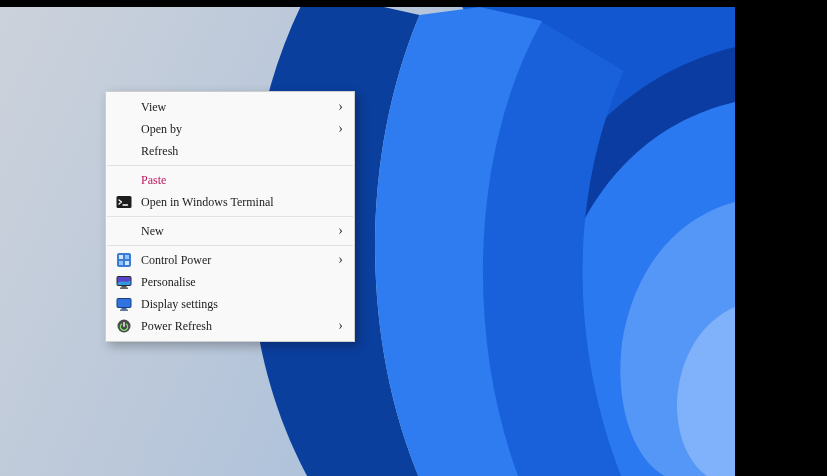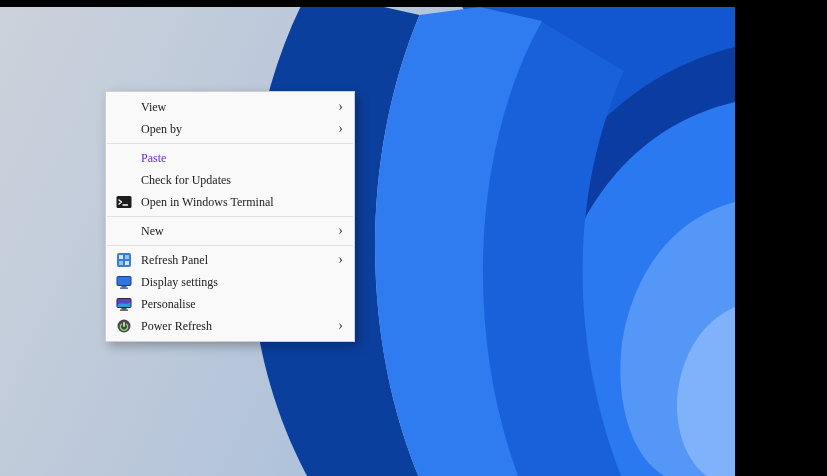--- a/index.html
+++ b/index.html
@@ -34,21 +34,21 @@
   }
   .menu-item {
     position: relative;
     height: 22px;
     line-height: 22px;
     padding-left: 35px;
     padding-right: 24px;
     white-space: nowrap;
     cursor: default;
   }
-  .menu-item.disabled .mi-label { color: #6d28d9; }
+  .menu-item.disabled .mi-label { color: #be185d; }
   .mi-icon {
     position: absolute;
     left: 10px;
     top: 3px;
     width: 16px;
     height: 16px;
   }
   .mi-arrow {
     position: absolute;
     right: 11px;
@@ -93,28 +93,28 @@
   <div class="context-menu">
 
     <div class="menu-item">
       <span class="mi-label">View</span>
       <span class="mi-arrow">›</span>
     </div>
     <div class="menu-item">
       <span class="mi-label">Open by</span>
       <span class="mi-arrow">›</span>
     </div>
+    <div class="menu-item">
+      <span class="mi-label">Refresh</span>
+    </div>
 
     <div class="separator"></div>
 
     <div class="menu-item disabled">
       <span class="mi-label">Paste</span>
-    </div>
-    <div class="menu-item">
-      <span class="mi-label">Check for Updates</span>
     </div>
     <div class="menu-item">
       <span class="mi-icon">
         <svg viewBox="0 0 16 16" width="16" height="16">
           <rect x="0.5" y="2" width="15" height="12" rx="1.5" fill="#1d1d1f"></rect>
           <path d="M3 6 L5.5 8 L3 10" stroke="#fff" stroke-width="1.3" fill="none" stroke-linecap="round" stroke-linejoin="round"></path>
           <line x1="7" y1="11" x2="11.5" y2="11" stroke="#fff" stroke-width="1.3" stroke-linecap="round"></line>
         </svg>
       </span>
       <span class="mi-label">Open in Windows Terminal</span>
@@ -132,43 +132,43 @@
     <div class="menu-item">
       <span class="mi-icon">
         <svg viewBox="0 0 16 16" width="16" height="16">
           <rect x="1" y="1" width="14" height="14" rx="2" fill="#3a7bd5"></rect>
           <rect x="3" y="3" width="4" height="4" fill="#cfe6ff"></rect>
           <rect x="9" y="3" width="4" height="4" fill="#8fc3ff"></rect>
           <rect x="3" y="9" width="4" height="4" fill="#8fc3ff"></rect>
           <rect x="9" y="9" width="4" height="4" fill="#cfe6ff"></rect>
         </svg>
       </span>
-      <span class="mi-label">Refresh Panel</span>
+      <span class="mi-label">Control Power</span>
       <span class="mi-arrow">›</span>
-    </div>
-    <div class="menu-item">
-      <span class="mi-icon">
-        <svg viewBox="0 0 16 16" width="16" height="16">
-          <rect x="1" y="2.5" width="14" height="9" rx="1" fill="#2f74e0" stroke="#1b3f7a" stroke-width="1"></rect>
-          <rect x="5.5" y="12.2" width="5" height="1.3" fill="#1b3f7a"></rect>
-          <rect x="4" y="13.6" width="8" height="1.1" fill="#1b3f7a"></rect>
-        </svg>
-      </span>
-      <span class="mi-label">Display settings</span>
     </div>
     <div class="menu-item">
       <span class="mi-icon">
         <svg viewBox="0 0 16 16" width="16" height="16">
           <rect x="1" y="2.5" width="14" height="9" rx="1" fill="#5a43c8" stroke="#2a2a2a" stroke-width="1"></rect>
           <path d="M1.6 9 C5 5.5, 9 9.5, 14.4 6.5 L14.4 10.9 L1.6 10.9 Z" fill="#2f9ae0"></path>
           <rect x="5.5" y="12.2" width="5" height="1.3" fill="#2a2a2a"></rect>
           <rect x="4" y="13.6" width="8" height="1.1" fill="#2a2a2a"></rect>
         </svg>
       </span>
       <span class="mi-label">Personalise</span>
+    </div>
+    <div class="menu-item">
+      <span class="mi-icon">
+        <svg viewBox="0 0 16 16" width="16" height="16">
+          <rect x="1" y="2.5" width="14" height="9" rx="1" fill="#2f74e0" stroke="#1b3f7a" stroke-width="1"></rect>
+          <rect x="5.5" y="12.2" width="5" height="1.3" fill="#1b3f7a"></rect>
+          <rect x="4" y="13.6" width="8" height="1.1" fill="#1b3f7a"></rect>
+        </svg>
+      </span>
+      <span class="mi-label">Display settings</span>
     </div>
     <div class="menu-item">
       <span class="mi-icon">
         <svg viewBox="0 0 16 16" width="16" height="16">
           <circle cx="8" cy="8" r="6.5" fill="#4a4a4a"></circle>
           <path d="M8 4.6 L8 8.2" stroke="#ffffff" stroke-width="1.4" stroke-linecap="round"></path>
           <path d="M5.4 6.2 a3.6 3.6 0 1 0 5.2 0" stroke="#7ee26a" stroke-width="1.4" fill="none" stroke-linecap="round"></path>
         </svg>
       </span>
       <span class="mi-label">Power Refresh</span>

